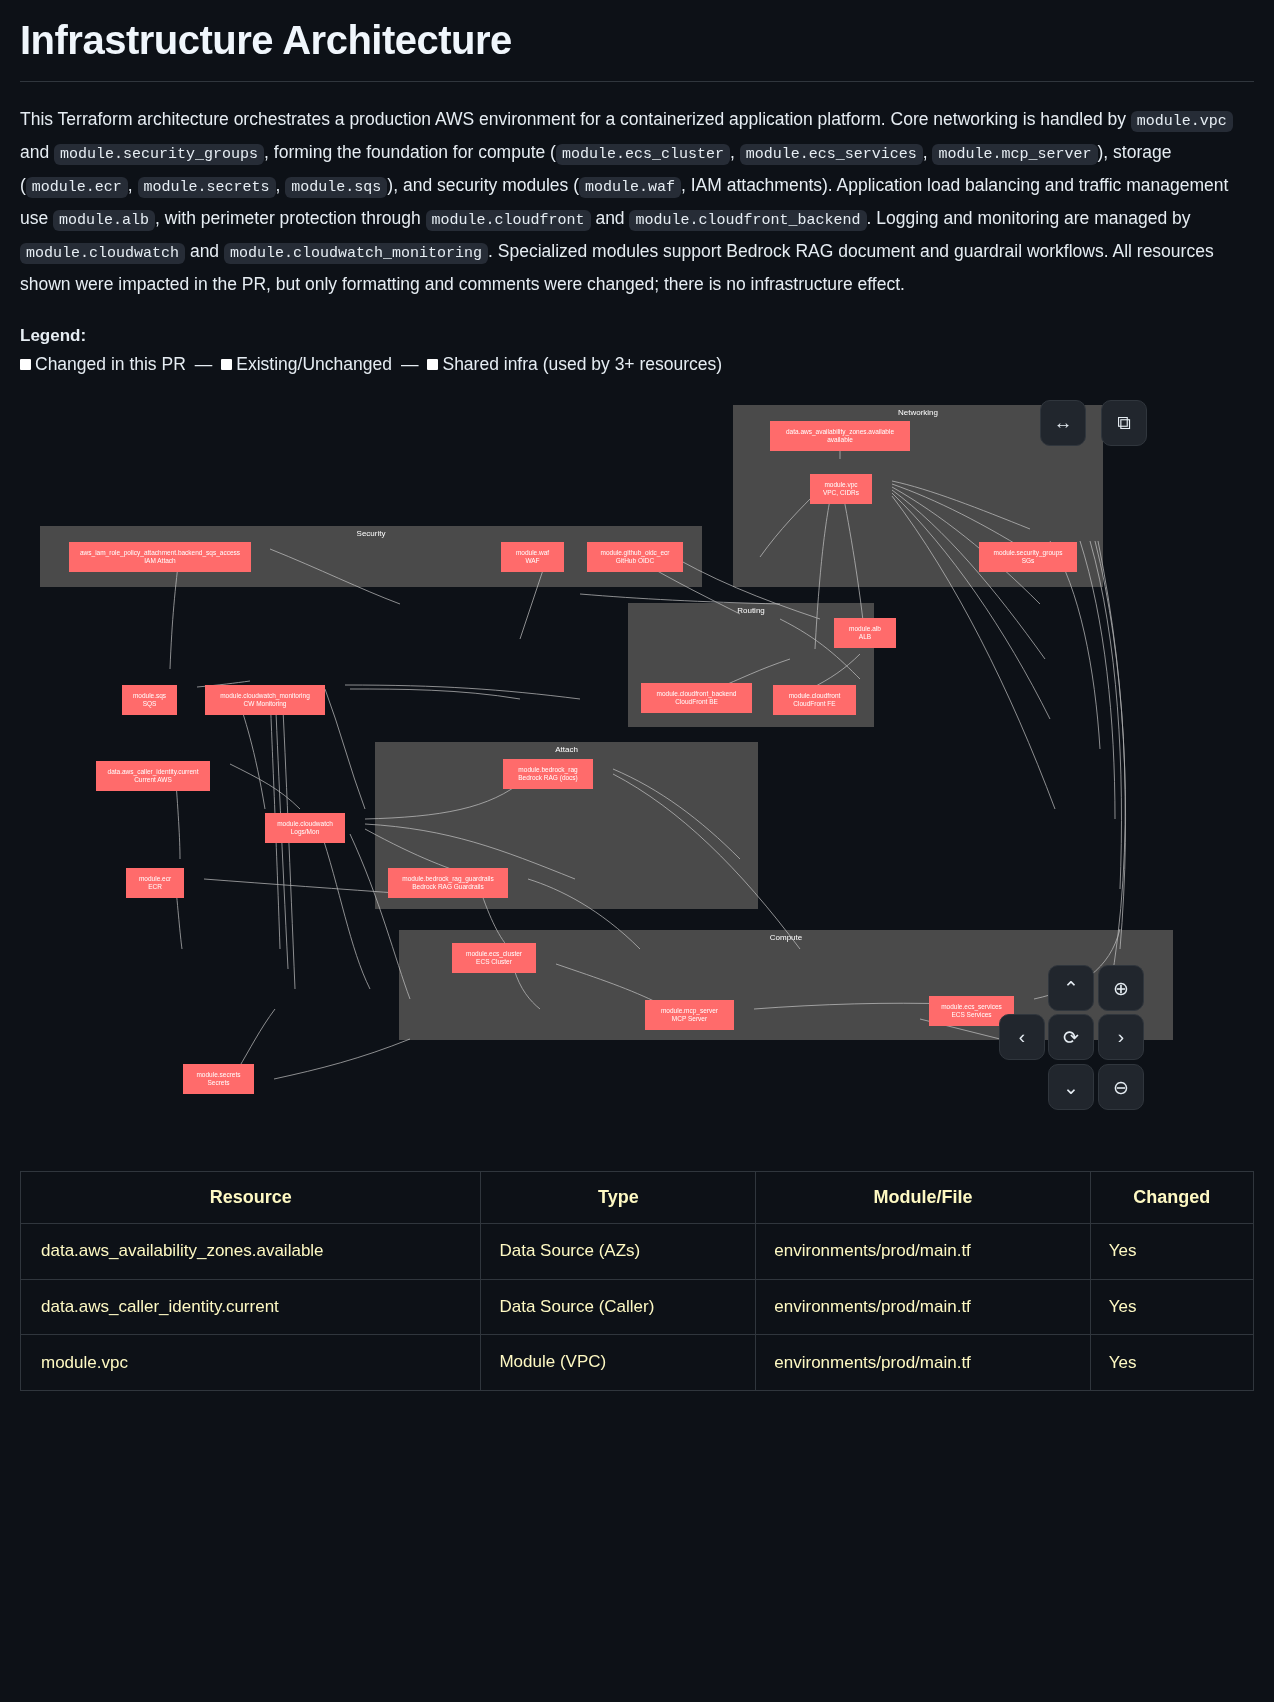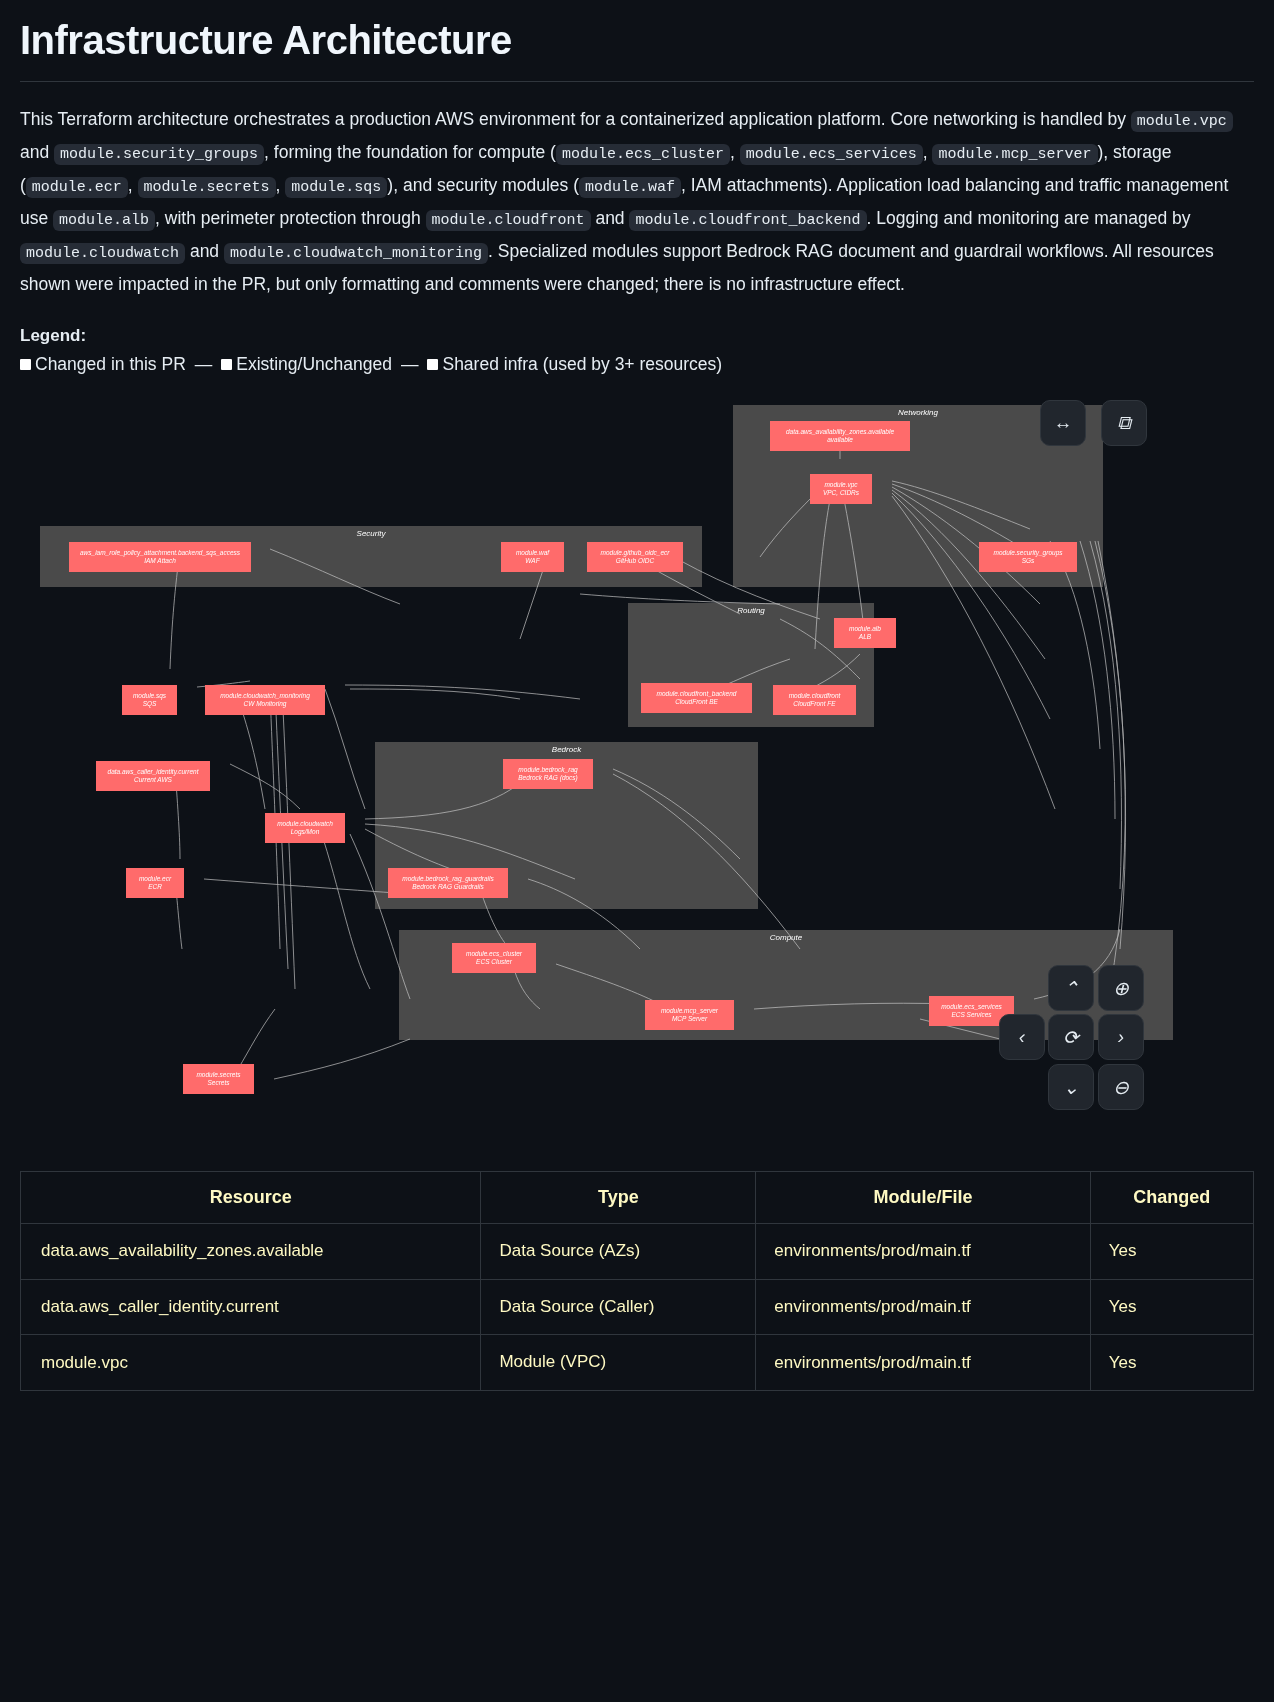--- a/index.html
+++ b/index.html
@@ -45,21 +45,20 @@
   .legend-sep { padding: 0 9px; color: #e6edf3; }
 
   
   .diagram-wrap {
     position: relative;
     width: 1234px;
     height: 760px;
     margin: 14px 0 22px 0;
     background: #0d1117;
     overflow: hidden;
-    font-style: italic;
   }
   .cluster {
     position: absolute;
     background: #4a4a4a;
     border: 0;
   }
   .cluster-label {
     position: absolute;
     top: 3px; left: 0; right: 0;
     text-align: center;
@@ -205,21 +204,21 @@
   <div class="cluster" style="left: 713px; top: 16px; width: 370px; height: 182px; background: rgb(74, 74, 74);">
         <div class="cluster-label">Networking</div>
       </div>
       <div class="cluster" style="left: 20px; top: 137px; width: 662px; height: 61px; background: rgb(74, 74, 74);">
         <div class="cluster-label">Security</div>
       </div>
       <div class="cluster" style="left: 608px; top: 214px; width: 246px; height: 124px; background: rgb(74, 74, 74);">
         <div class="cluster-label">Routing</div>
       </div>
       <div class="cluster" style="left: 355px; top: 353px; width: 383px; height: 167px; background: rgb(74, 74, 74);">
-        <div class="cluster-label">Bedrock</div>
+        <div class="cluster-label">Attach</div>
       </div>
       <div class="cluster" style="left: 379px; top: 541px; width: 774px; height: 110px; background: rgb(74, 74, 74);">
         <div class="cluster-label">Compute</div>
       </div>
       <div class="node" style="left: 750px; top: 32px; width: 140px; height: 30px; background: rgb(255, 107, 107);">
         <span class="n1">data.aws_availability_zones.available</span>
         <span class="n2">available</span>
       </div>
       <div class="node" style="left: 790px; top: 85px; width: 62px; height: 30px; background: rgb(255, 107, 107);">
         <span class="n1">module.vpc</span>

